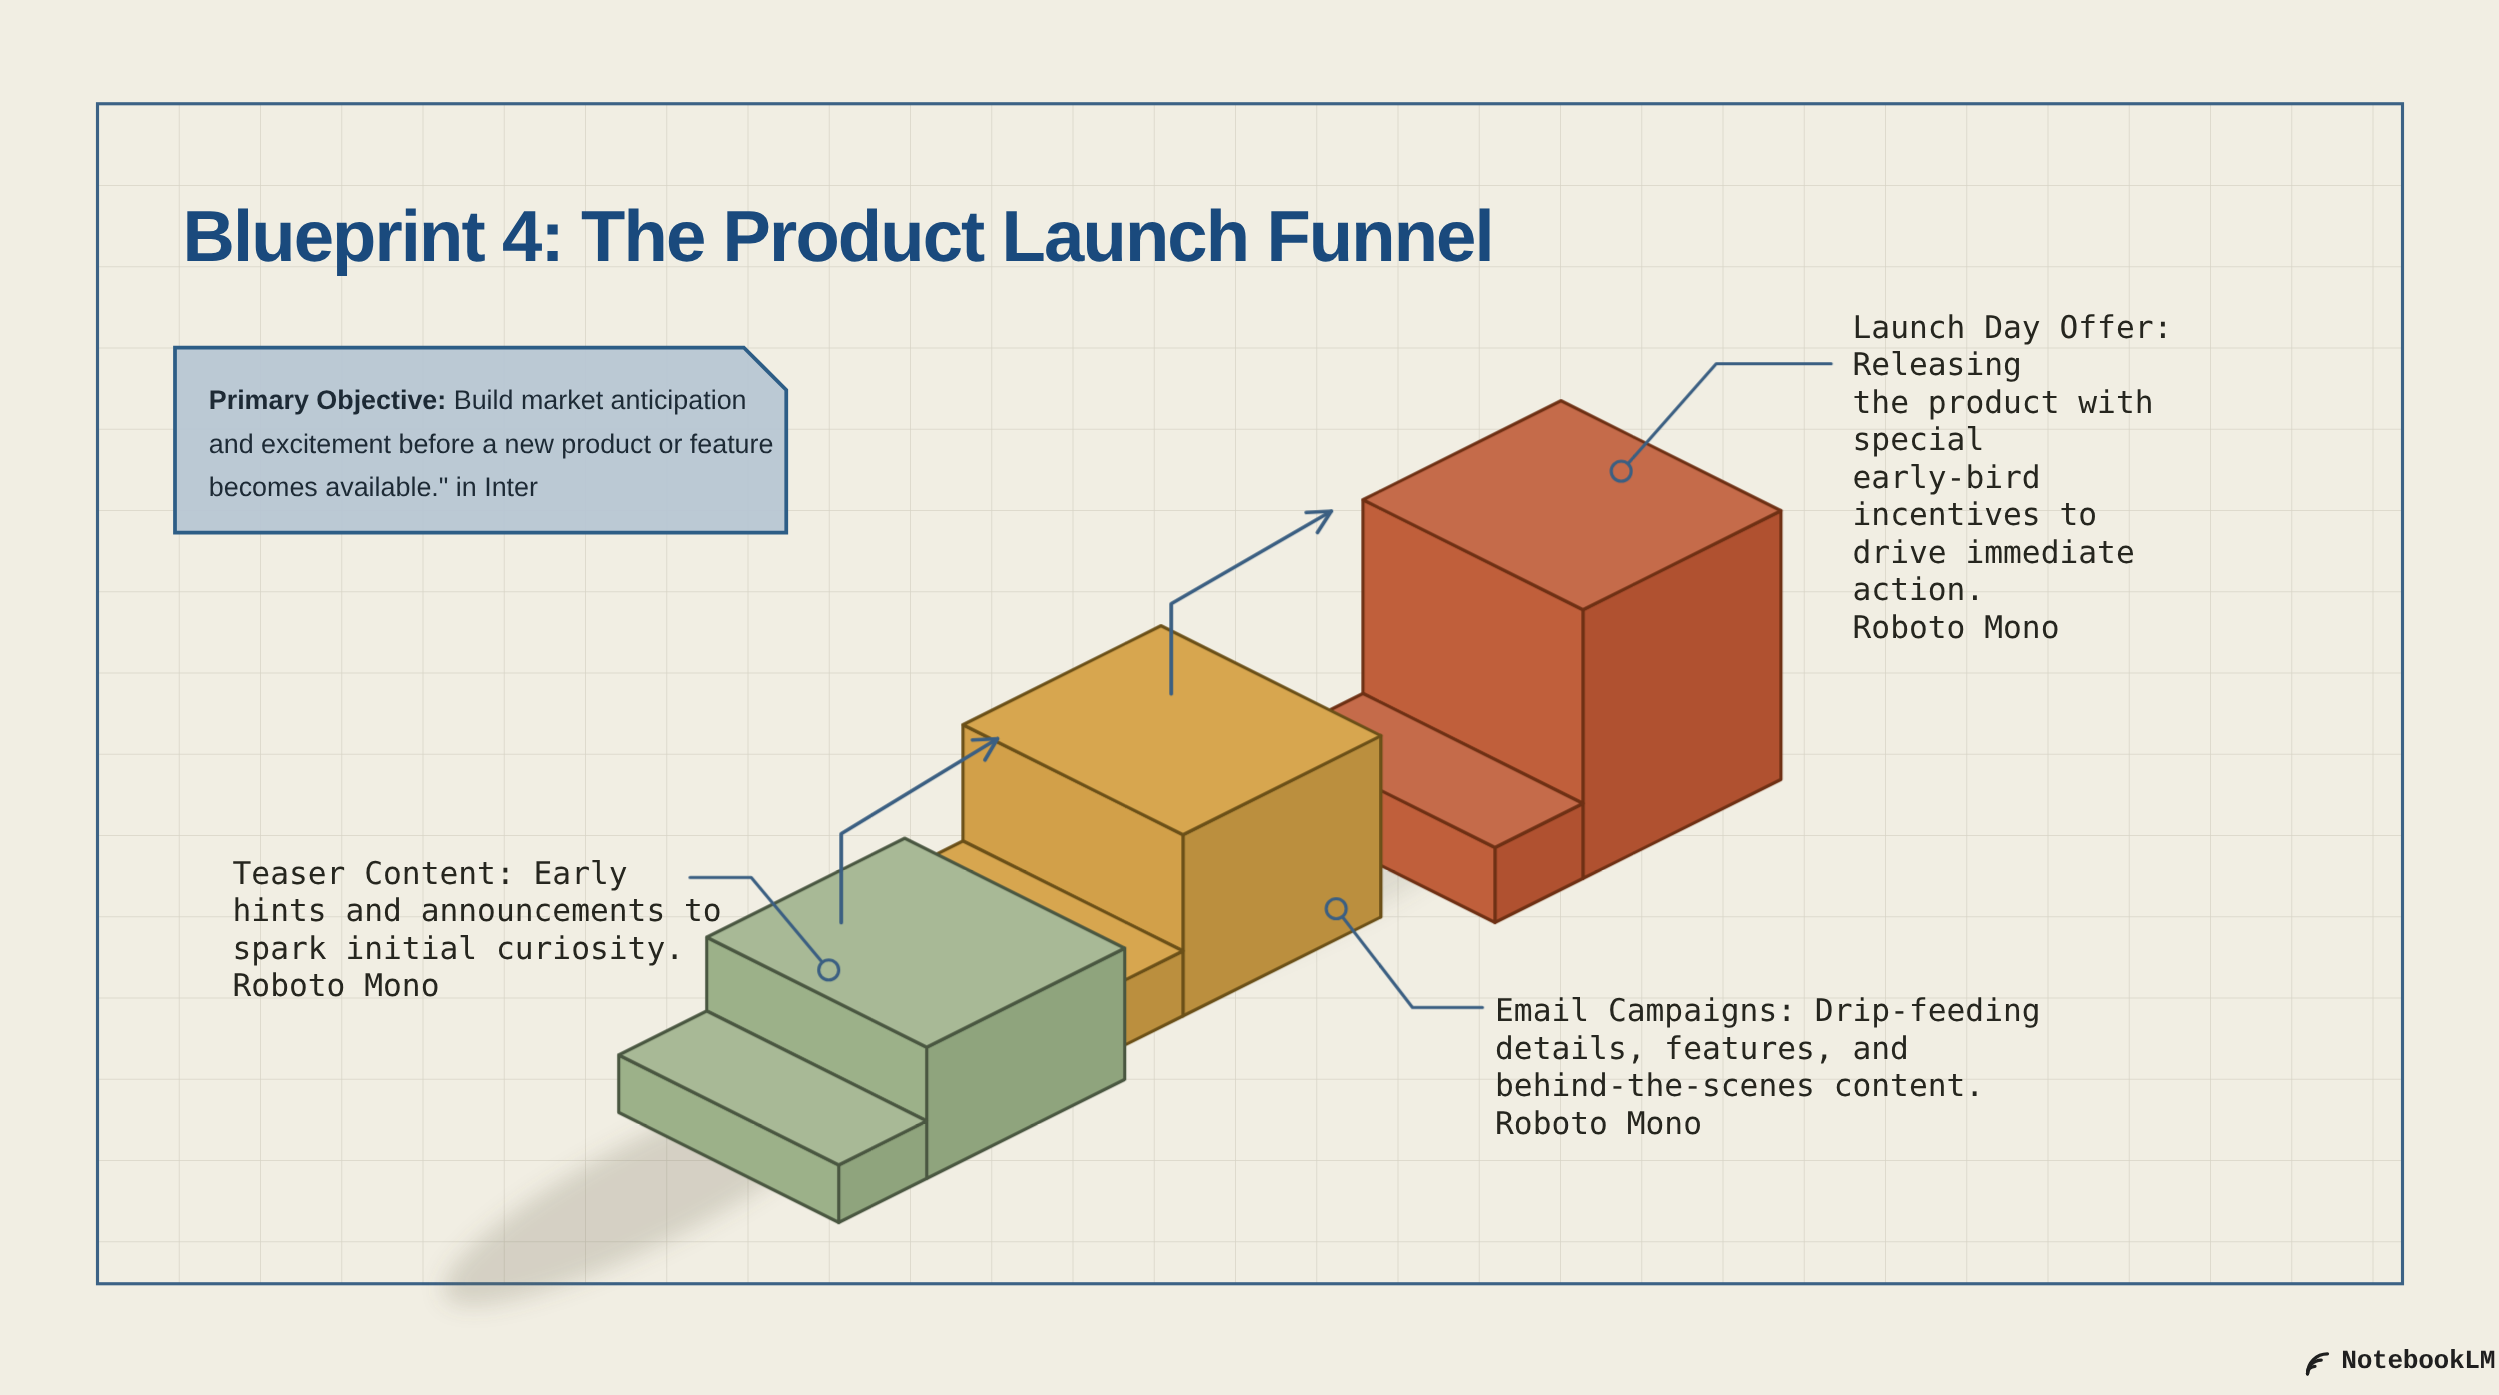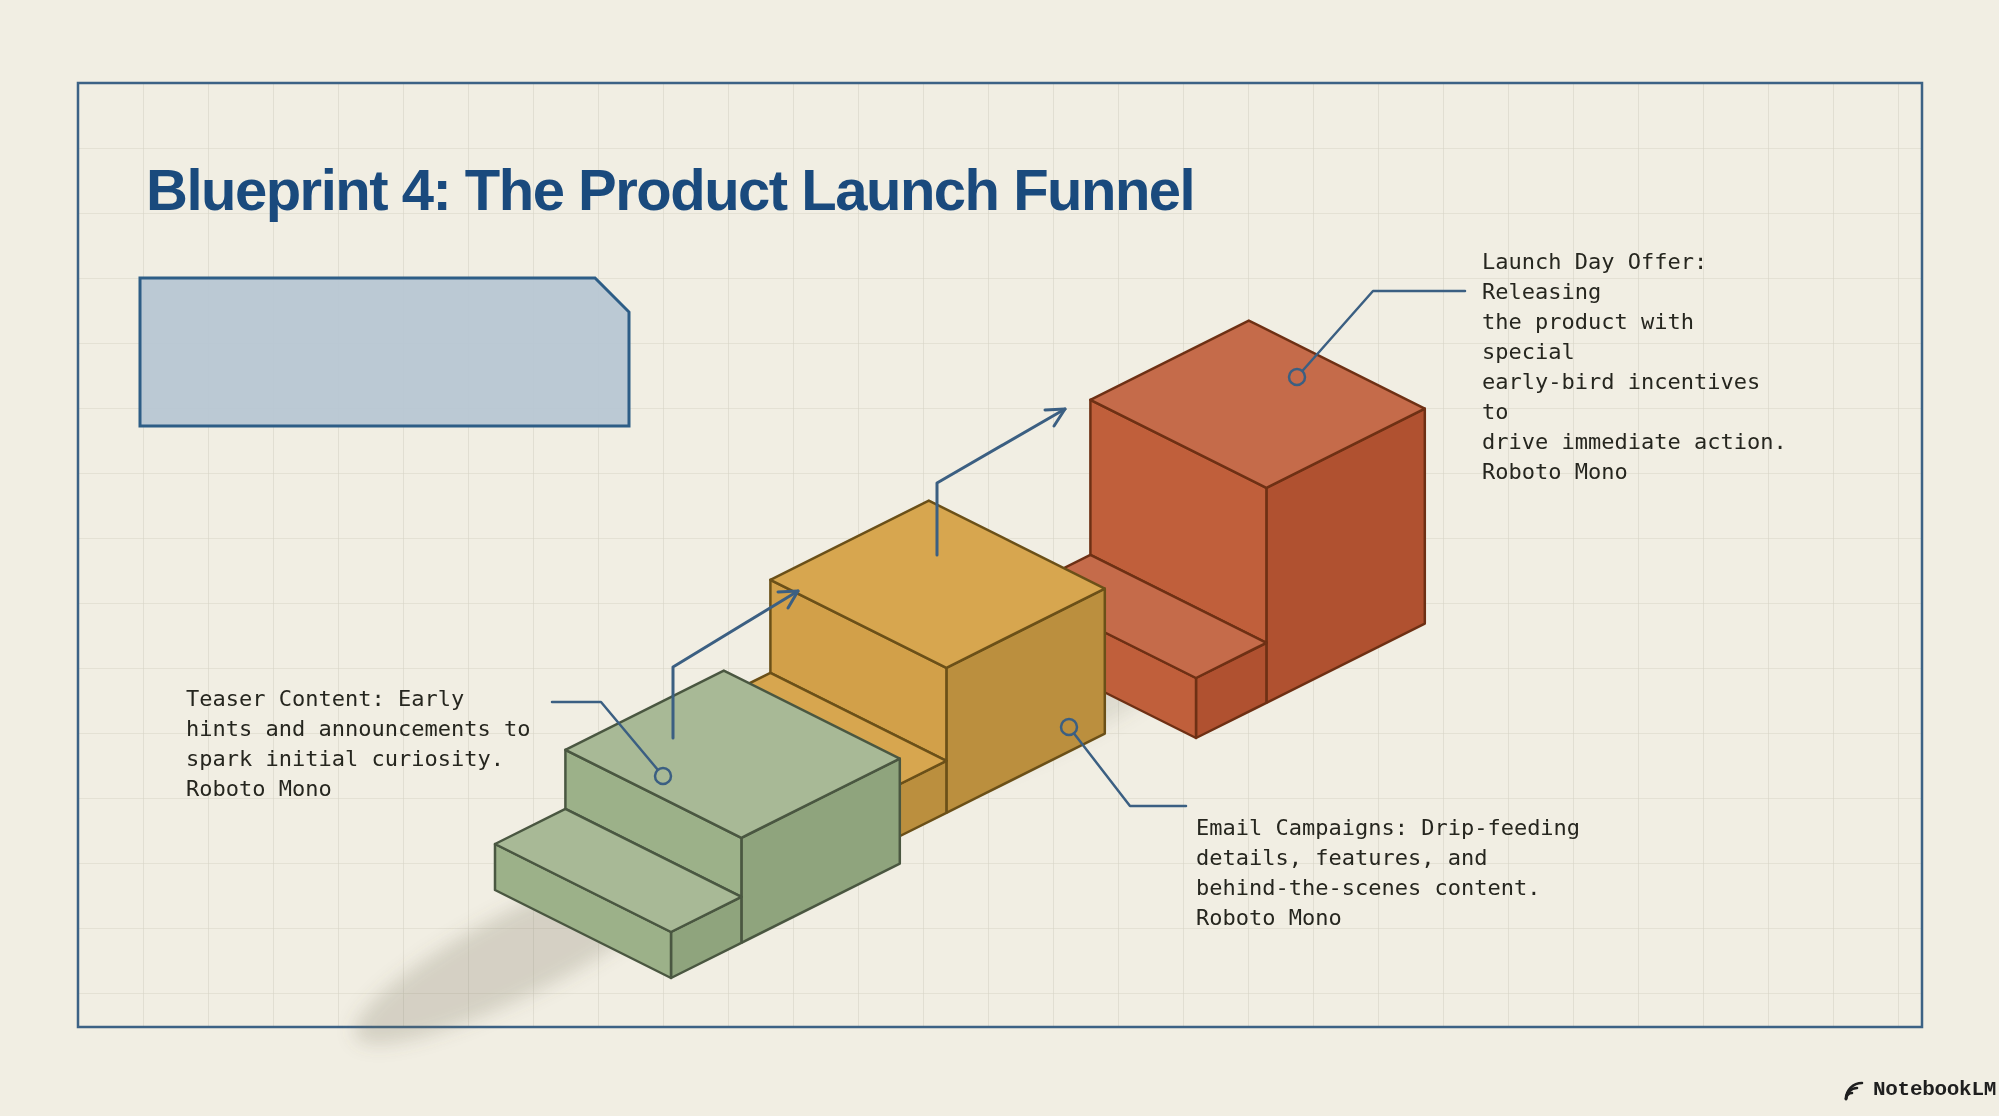--- a/index.html
+++ b/index.html
@@ -20,26 +20,26 @@
   .objective-text{
     position:absolute;left:167px;top:303px;width:470px;
     font-size:21.5px;line-height:35px;
     color:var(--obj-text,#1d2a35);
     white-space:pre-line;
   }
   .objective-text .lead{font-weight:700;}
   .note{
     position:absolute;
     font-family:"DejaVu Sans Mono","Liberation Mono",monospace;
-    font-size:22px;line-height:30px;
+    font-size:25px;line-height:30px;
     color:var(--note-color,#26261f);
     white-space:pre-line;
   }
   .note-teaser{left:186px;top:684px;}
-  .note-email{left:1196px;top:794px;margin-top:19px;}
+  .note-email{left:1196px;top:794px;}
   .note-launch{left:1482px;top:247px;}
 
   .watermark{
     position:absolute;left:1842px;top:1078px;
     display:flex;align-items:center;gap:7px;
     color:var(--watermark-color,#1f1f1f);
     font-family:Liberation Mono, monospace;
   }
   .watermark .wordmark{
     font-size:21px;font-weight:600;letter-spacing:-0.3px;white-space:nowrap;
@@ -109,20 +109,23 @@
         <path d="M1045 410 L1065 409 L1054 426"></path>
       </g>
       <circle cx="663" cy="776" r="8" fill="#a8b996"></circle>
       <circle cx="1069" cy="727" r="8" fill="#bb8f3e"></circle>
       <circle cx="1297" cy="377" r="8" fill="#c56b4a"></circle>
     </g>
   </svg>
 
   <div class="page-title">Blueprint 4: The Product Launch Funnel</div>
 
+  <div class="objective-text"><span class="lead">Primary Objective:</span><span> Build market anticipation
+and excitement before a new product or feature
+becomes available." in Inter</span></div>
 
   <div class="note note-teaser">Teaser Content: Early
 hints and announcements to
 spark initial curiosity.
 Roboto Mono</div>
   <div class="note note-email">Email Campaigns: Drip-feeding
 details, features, and
 behind-the-scenes content.
 Roboto Mono</div>
   <div class="note note-launch">Launch Day Offer: Releasing

